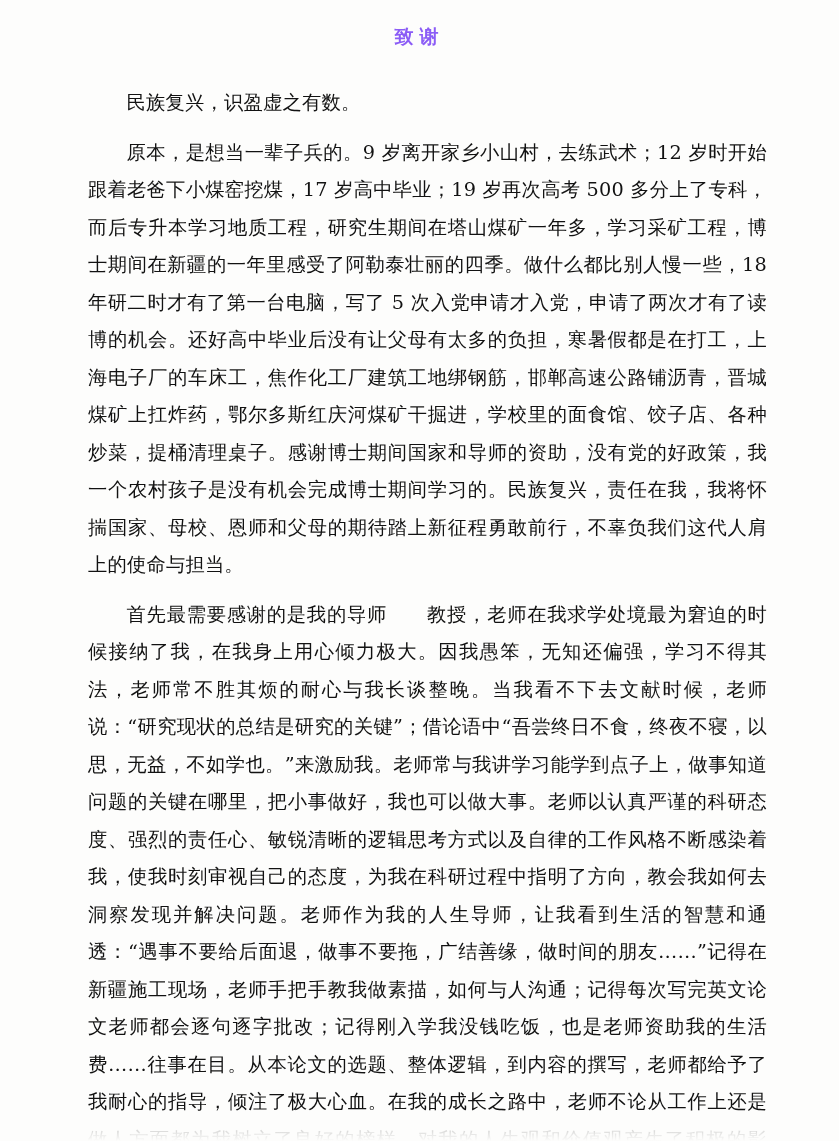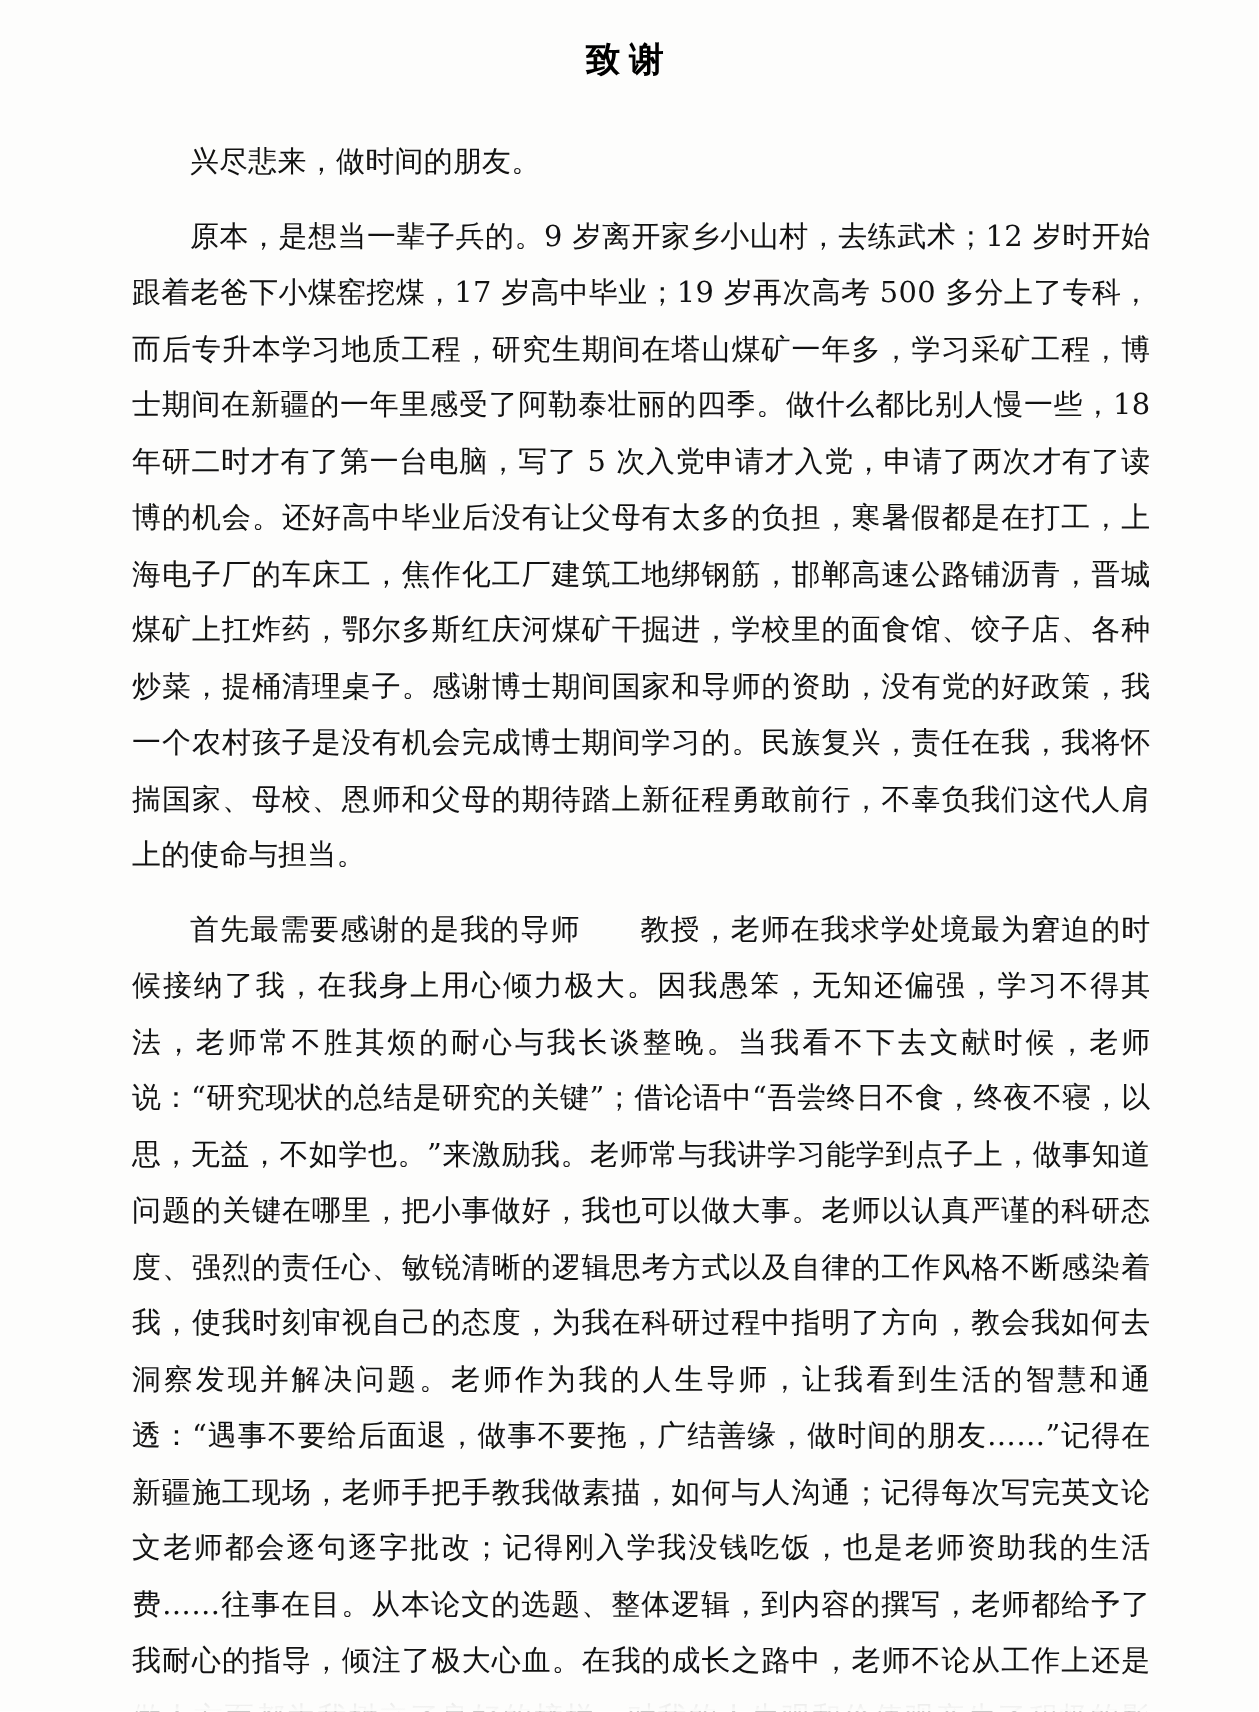--- a/index.html
+++ b/index.html
@@ -15,25 +15,25 @@
     position: relative;
     width: 839px;
     height: 1141px;
     background: #fdfdfc;
     overflow: hidden;
     box-sizing: border-box;
     padding: 0;
   }
   .doc-title {
     text-align: center;
-    font-size: 23px;
+    font-size: 19px;
     font-weight: bold;
     letter-spacing: 6px;
     margin: 24px 0 0 0;
-    color: #000000;
+    color: #8b5cf6;
     font-family: Liberation Serif, serif;
   }
   .body-block {
     margin: 34px 72px 0 88px;
   }
   p.para {
     margin: 0;
     font-size: 19.3px;
     line-height: 37.5px;
     text-align: justify;
@@ -57,20 +57,20 @@
   }
 </style>
 </head>
 <body>
 
 <div class="page">
 
   <h1 class="doc-title">致谢</h1>
 
   <div class="body-block">
-    <p class="para">兴尽悲来，做时间的朋友。</p>
+    <p class="para">民族复兴，识盈虚之有数。</p>
     <p class="para">原本，是想当一辈子兵的。9 岁离开家乡小山村，去练武术；12 岁时开始跟着老爸下小煤窑挖煤，17 岁高中毕业；19 岁再次高考 500 多分上了专科，而后专升本学习地质工程，研究生期间在塔山煤矿一年多，学习采矿工程，博士期间在新疆的一年里感受了阿勒泰壮丽的四季。做什么都比别人慢一些，18 年研二时才有了第一台电脑，写了 5 次入党申请才入党，申请了两次才有了读博的机会。还好高中毕业后没有让父母有太多的负担，寒暑假都是在打工，上海电子厂的车床工，焦作化工厂建筑工地绑钢筋，邯郸高速公路铺沥青，晋城煤矿上扛炸药，鄂尔多斯红庆河煤矿干掘进，学校里的面食馆、饺子店、各种炒菜，提桶清理桌子。感谢博士期间国家和导师的资助，没有党的好政策，我一个农村孩子是没有机会完成博士期间学习的。民族复兴，责任在我，我将怀揣国家、母校、恩师和父母的期待踏上新征程勇敢前行，不辜负我们这代人肩上的使命与担当。</p>
     <p class="para">首先最需要感谢的是我的导师　　教授，老师在我求学处境最为窘迫的时候接纳了我，在我身上用心倾力极大。因我愚笨，无知还偏强，学习不得其法，老师常不胜其烦的耐心与我长谈整晚。当我看不下去文献时候，老师说：“研究现状的总结是研究的关键”；借论语中“吾尝终日不食，终夜不寝，以思，无益，不如学也。”来激励我。老师常与我讲学习能学到点子上，做事知道问题的关键在哪里，把小事做好，我也可以做大事。老师以认真严谨的科研态度、强烈的责任心、敏锐清晰的逻辑思考方式以及自律的工作风格不断感染着我，使我时刻审视自己的态度，为我在科研过程中指明了方向，教会我如何去洞察发现并解决问题。老师作为我的人生导师，让我看到生活的智慧和通透：“遇事不要给后面退，做事不要拖，广结善缘，做时间的朋友……”记得在新疆施工现场，老师手把手教我做素描，如何与人沟通；记得每次写完英文论文老师都会逐句逐字批改；记得刚入学我没钱吃饭，也是老师资助我的生活费……往事在目。从本论文的选题、整体逻辑，到内容的撰写，老师都给予了我耐心的指导，倾注了极大心血。在我的成长之路中，老师不论从工作上还是做人方面都为我树立了良好的榜样，对我的人生观和价值观产生了积极的影响，成为我宝贵的人生财富。</p>
 
   </div>
 
   <div class="fade-bottom"></div>
 </div>
 
 </body></html>

